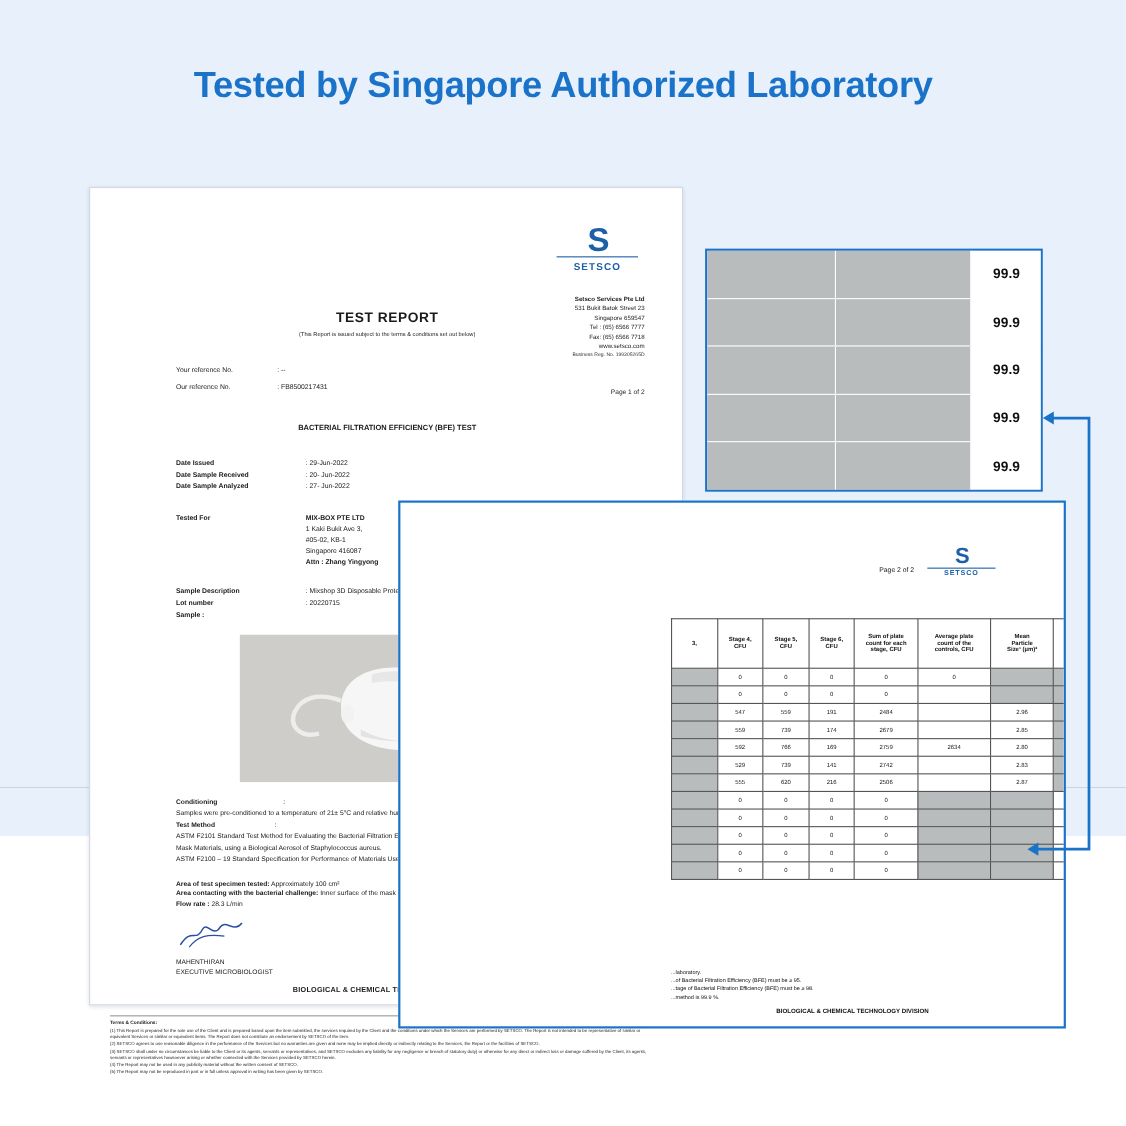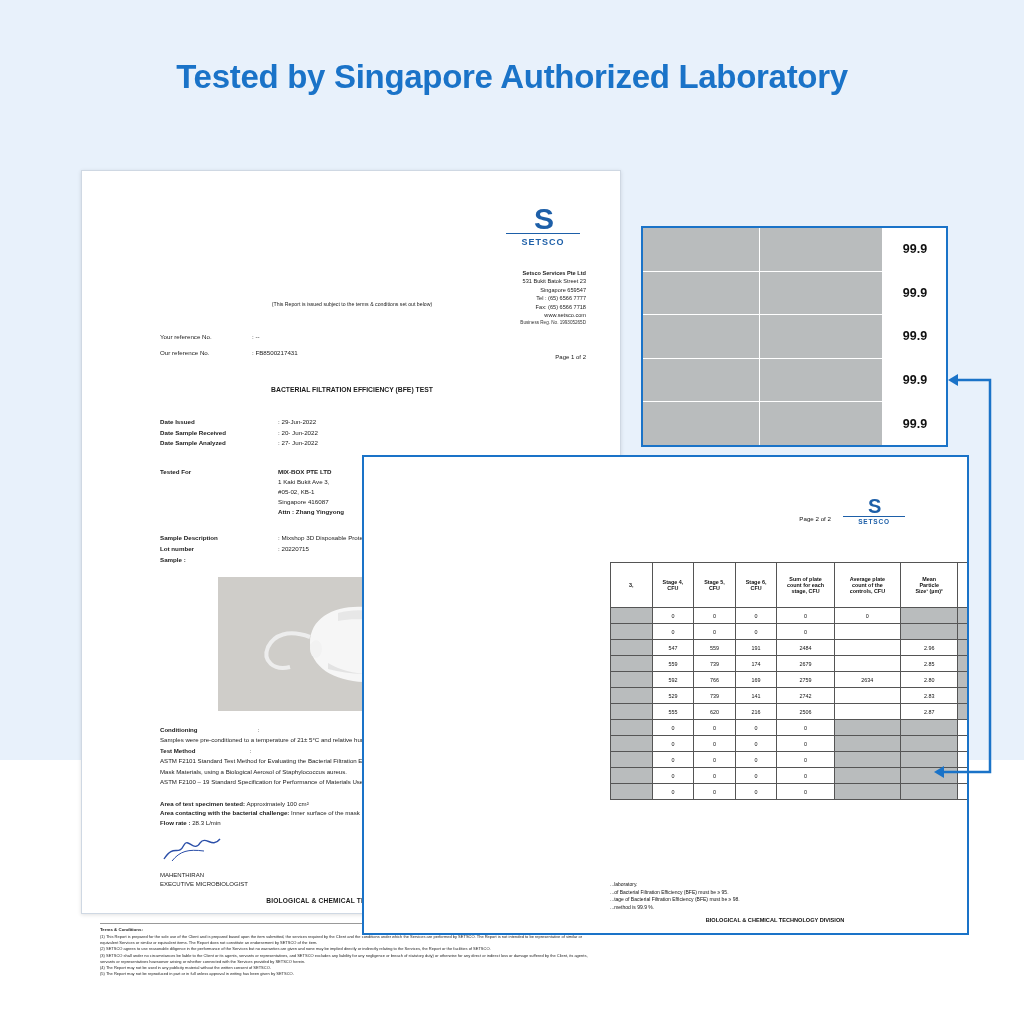--- a/index.html
+++ b/index.html
@@ -148,20 +148,21 @@
       <div class="addr">
         <div class="bold">Setsco Services Pte Ltd</div>
         <div>531 Bukit Batok Street 23</div>
         <div>Singapore 659547</div>
         <div>Tel : (65) 6566 7777</div>
         <div>Fax: (65) 6566 7718</div>
         <div>www.setsco.com</div>
         <div class="biz">Business Reg. No. 199305265D</div>
       </div>
 
+      <div class="title1">TEST REPORT</div>
       <div class="subtitle1">(This Report is issued subject to the terms &amp; conditions set out below)</div>
 
       <div class="kv" style="left:60px;top:148px;">
         <span class="k">Your reference No.</span><span>: --</span>
       </div>
       <div class="kv" style="left:60px;top:164px;">
         <span class="k">Our reference No.</span><span>: FB8500217431</span>
       </div>
       <div class="pageno">Page 1 of 2</div>
 

